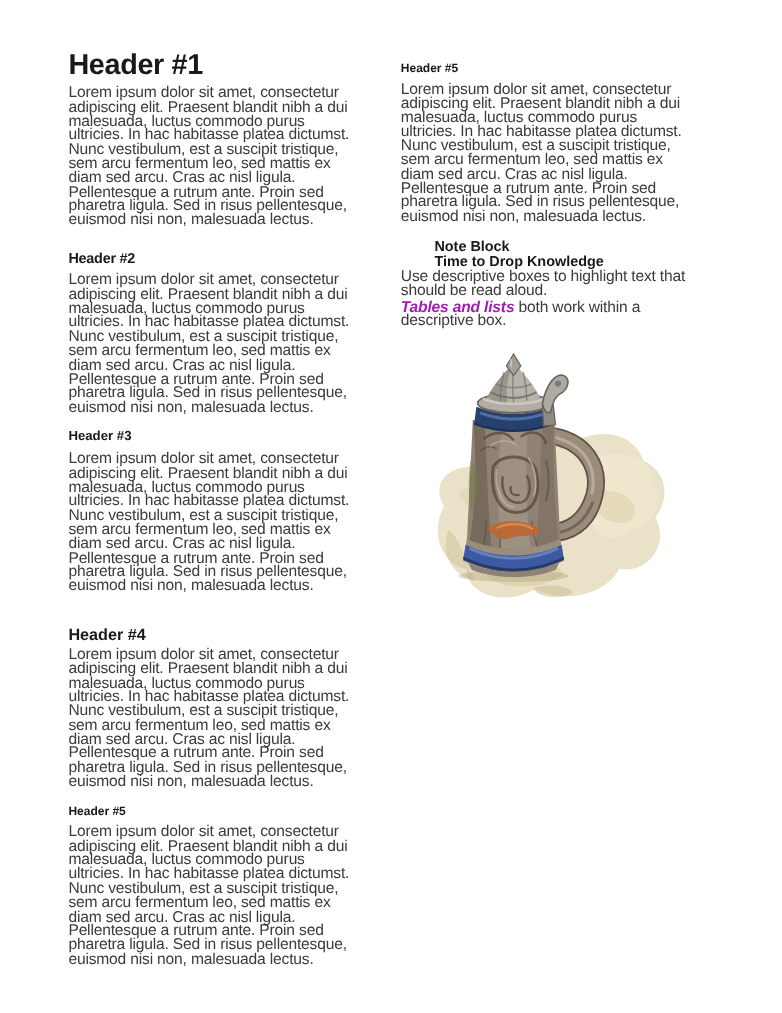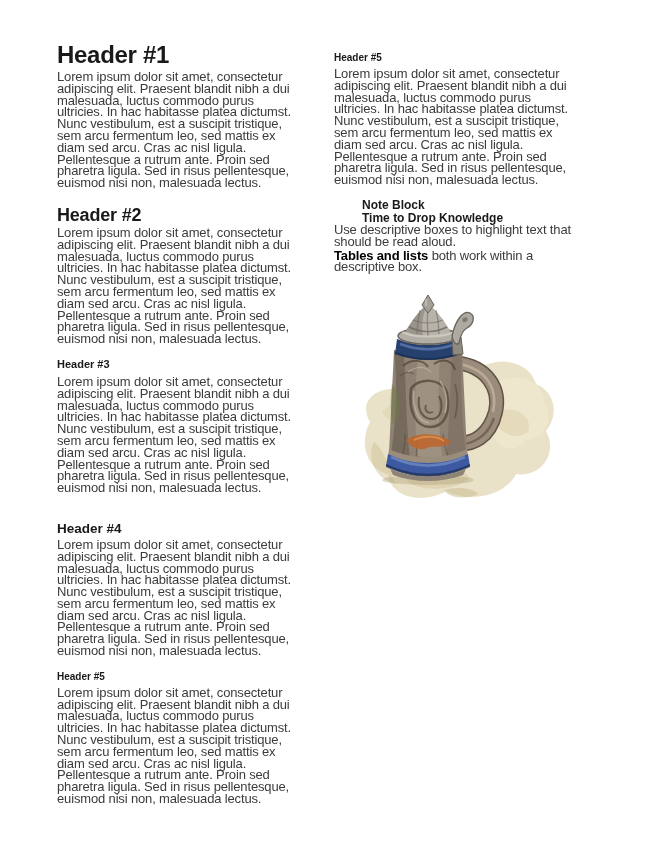--- a/index.html
+++ b/index.html
@@ -17,37 +17,37 @@
   }
   .columns {
     display:flex;
     padding:38px 15px 0 57px;
     gap:14px;
   }
   .col { width:263px; flex:0 0 263px; }
 
   h1, h2, h3, h4, h5, .mini-h { color:#191919; font-weight:700;margin-left:28px; }
   h1 { font-size:24px; line-height:26px; letter-spacing:-0.3px; margin:4px 0 3px; }
-  h2 { font-size:18px; line-height:22px; letter-spacing:-0.2px; margin:15px 0 1px; }
+  h2 { font-size:12px; line-height:22px; letter-spacing:-0.2px; margin:15px 0 1px; }
   h3 { font-size:11px; line-height:18px; margin:10px 0 3px; }
   h4 { font-size:13.5px; line-height:15px; margin:27px 0 3px; }
   h5 { font-size:10px; line-height:13px; margin:13px 0 4px; }
 
   .body-text {
     font-size:13px;
     line-height:11.8px;
     letter-spacing:-0.15px;
     color:#3b3b3b;
     white-space:pre;
   }
   .mini-h { font-size:12px; line-height:12px; }
   .mini-note { margin-top:13px; }
   .mini-knowledge { margin-top:1px; }
   .tables-line { margin-top:2px; }
-  .tables-line strong { color:#000000; }
+  .tables-line strong { color:#a21caf;font-style:italic; }
 
   .stein { display:block; margin:21px 0 0 14px; }
 </style>
 </head>
 <body>
 
 <div class="page">
   <div class="columns">
 
     <div class="col">

